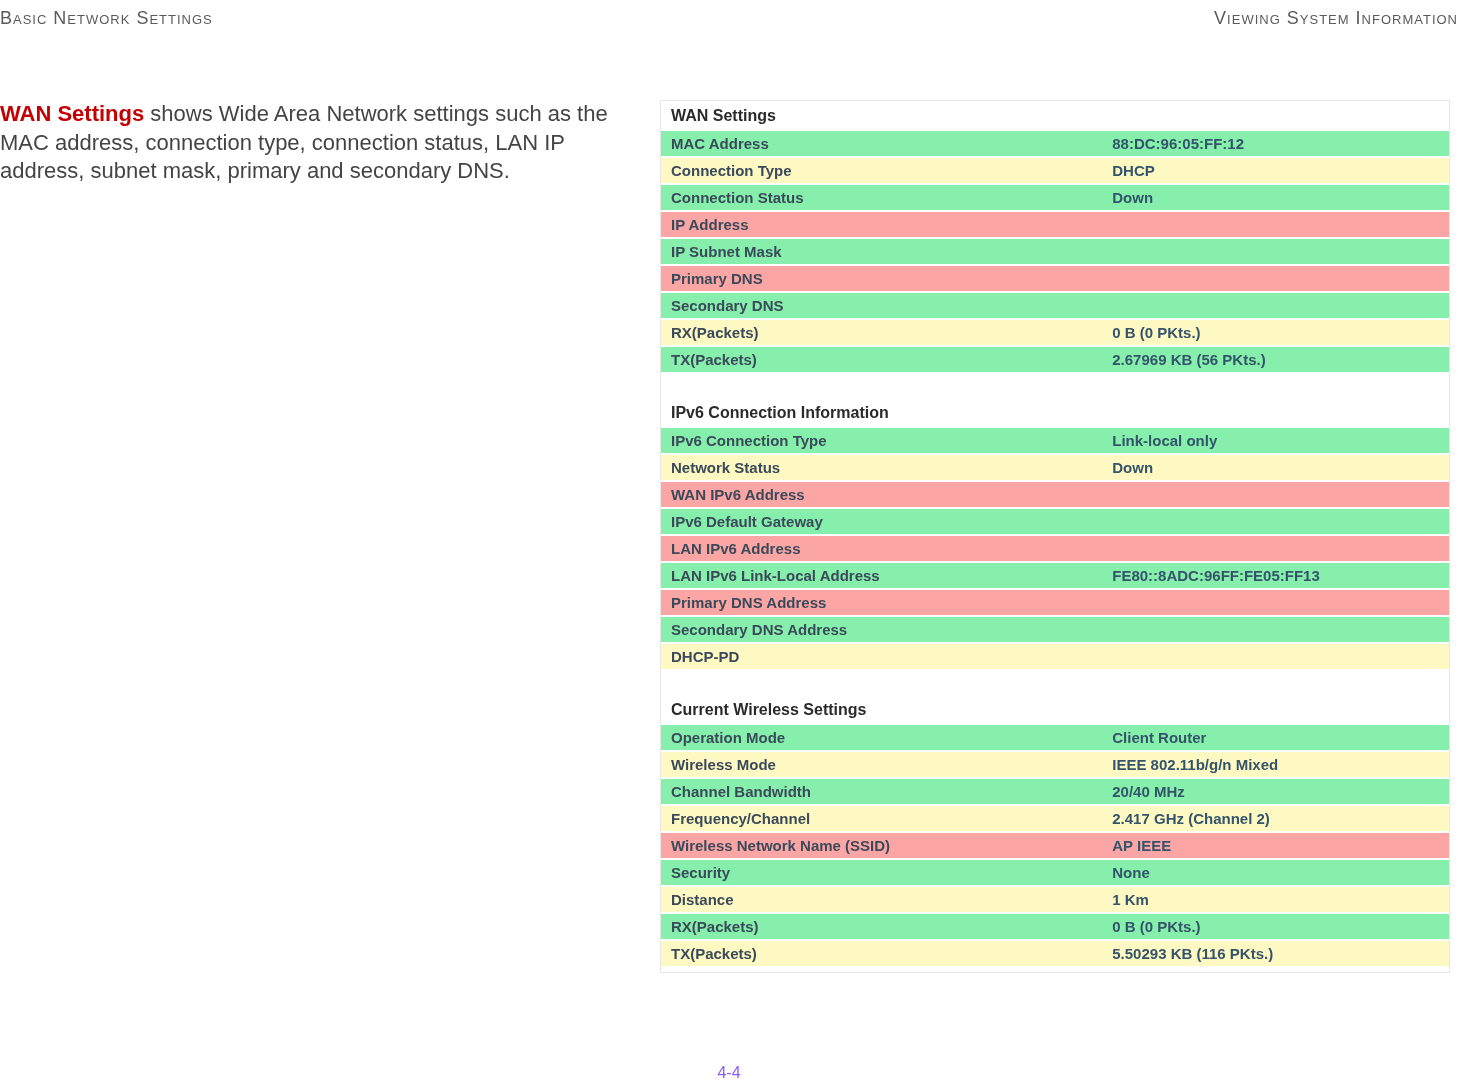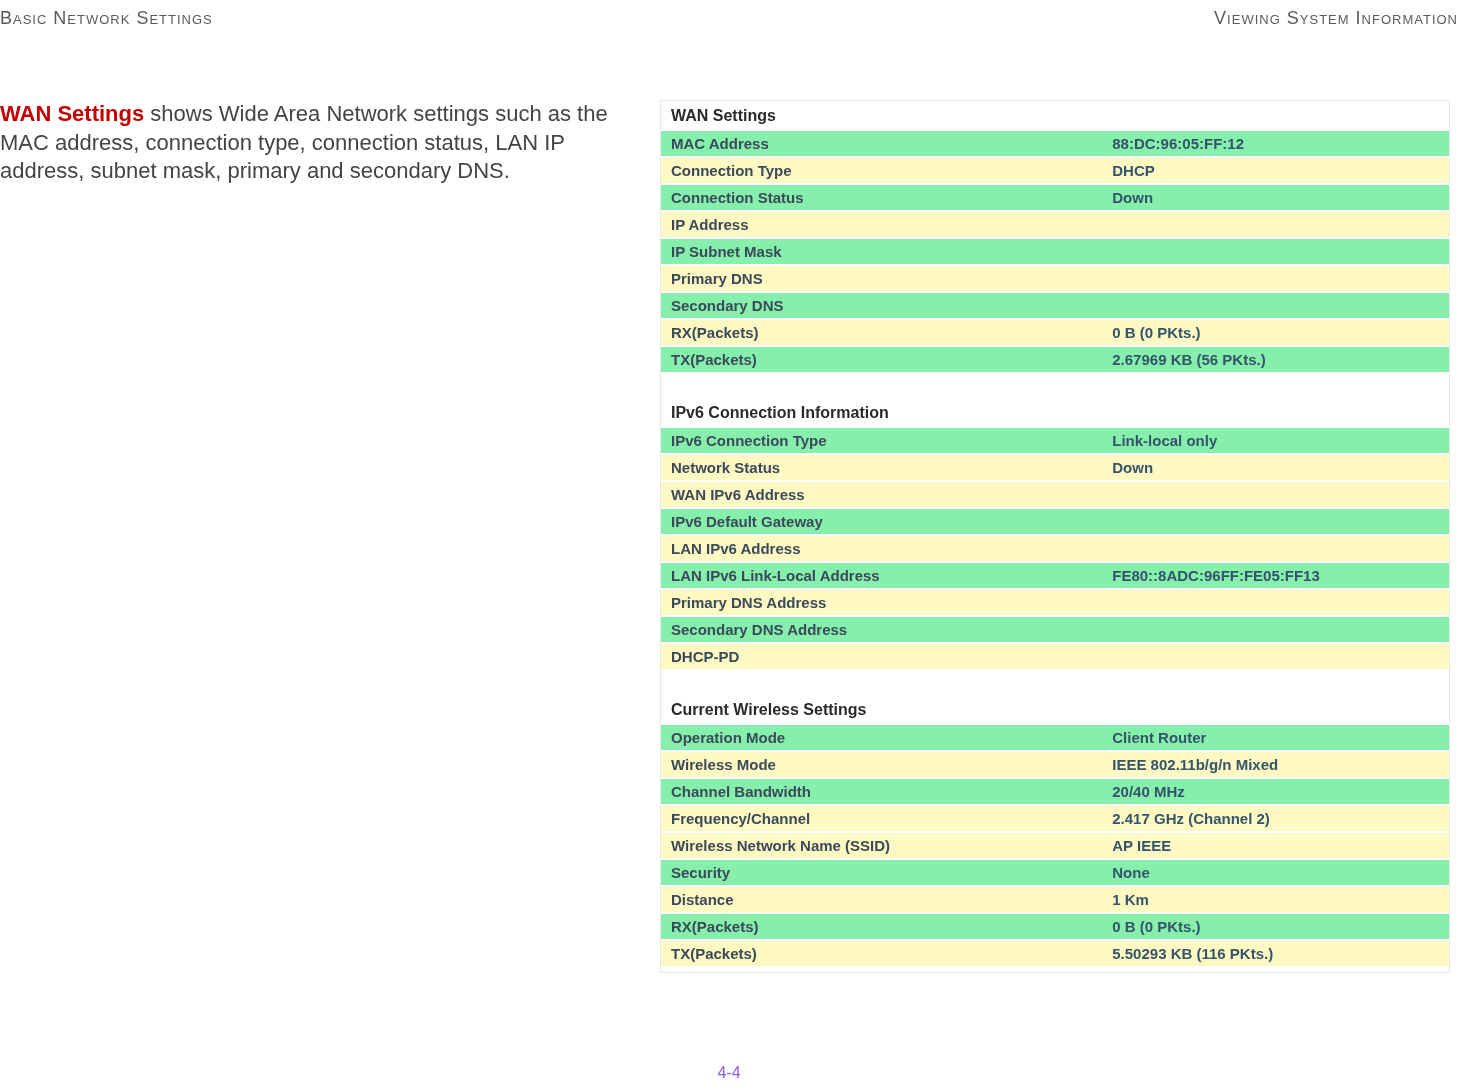--- a/index.html
+++ b/index.html
@@ -64,21 +64,21 @@
     font-size: 15px;
     font-weight: bold;
     color: #3a4a5a;
     height: 22px;
     vertical-align: middle;
   }
   .tbl td.label { width: 56%; }
   .tbl td.value { width: 44%; color: #34546b; }
   .tbl tr.light td { background: #fef9c3; }
   .tbl tr.mid   td { background: #86efac; }
-  .tbl tr.dark  td { background: #fef9c3; }
+  .tbl tr.dark  td { background: #fca5a5; }
   .spacer { height: 24px; background: #ffffff; }
   .page-number {
     position: absolute;
     bottom: 8px;
     left: 50%;
     transform: translateX(-50%);
     font-size: 16px;
     color: #8b5cf6;
   }
 </style>

